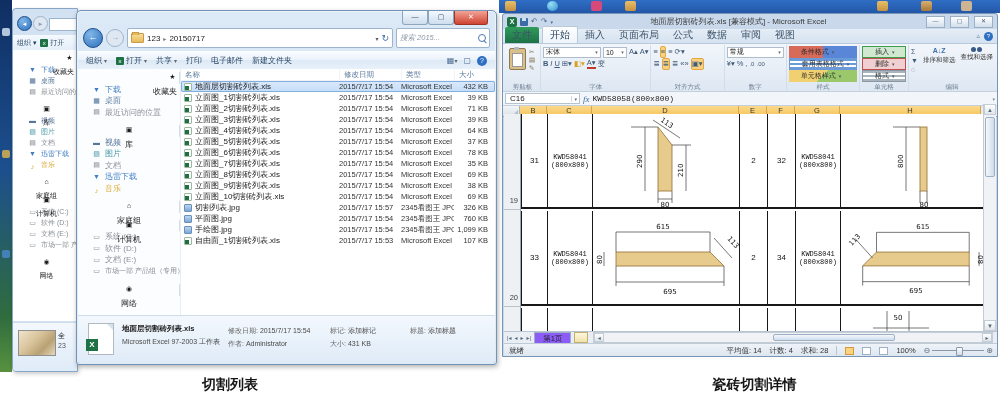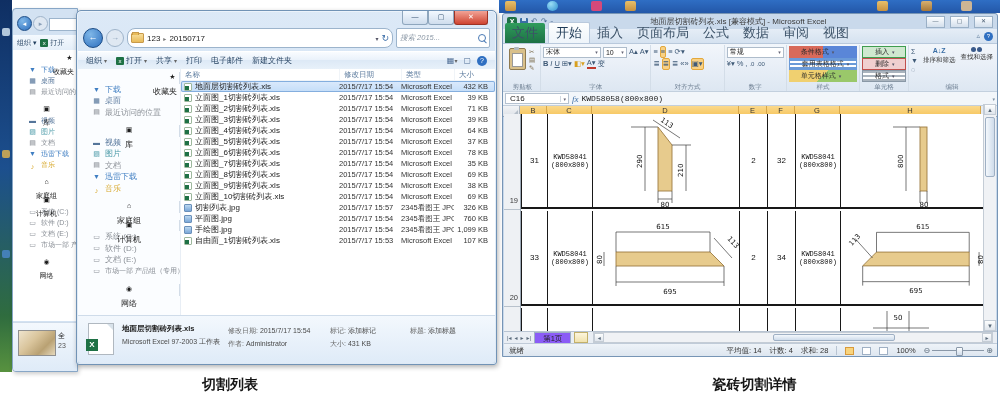--- a/index.html
+++ b/index.html
@@ -51,21 +51,21 @@
       box-shadow:inset 0 0 0 1px rgba(255,255,255,.45),1px 2px 5px rgba(0,0,0,.3);}
   .caps{position:absolute;top:0;right:8px;display:flex;}
   .cbtn{width:24px;height:13px;border:1px solid #8ea6bd;border-top:none;border-radius:0 0 3px 3px;
         background:linear-gradient(#f3f9ff,#cfdded);font-size:7px;line-height:12px;text-align:center;color:#33506e;cursor:default;}
   .cbtn.close{width:32px;background:linear-gradient(#f2a396,#cf4431);color:#fff;border-color:#9c3325;}
   .addr{position:absolute;left:6px;top:16px;right:6px;height:22px;display:flex;align-items:center;gap:3px;}
   .circ{border-radius:50%;text-align:center;flex:0 0 auto;}
   .back{width:18px;height:18px;background:radial-gradient(circle at 35% 30%,#7fb7e8,#2e6fbe);
         border:1px solid #1b4c86;color:#fff;font-size:9px;line-height:17px;font-weight:bold;}
   .fwd{width:16px;height:16px;background:#dfe8f2;border:1px solid #9fb4ca;color:#8aa0b8;font-size:8px;line-height:15px;}
-  .abox{flex:1;height:18px;background:#fff;border:1px solid #9cb4cc;border-radius:8px;display:flex;align-items:center;padding:0 3px;gap:3px;min-width:0;}
+  .abox{flex:1;height:18px;background:#fff;border:1px solid #9cb4cc;border-radius:2px;display:flex;align-items:center;padding:0 3px;gap:3px;min-width:0;}
   .foldico{width:11px;height:8px;background:linear-gradient(#f7dd9a,#e8bb5a);border:1px solid #c89а4a;border:1px solid #c89a4a;border-radius:1px;position:relative;flex:0 0 auto;}
   .foldico::before{content:"";position:absolute;left:0;top:-2px;width:5px;height:2px;background:#e8bb5a;border:1px solid #c89a4a;border-bottom:none;}
   .crumb{font-size:8px;color:#222;white-space:nowrap;}
   .csep{font-size:6px;color:#777;}
   .adrop{margin-left:auto;font-size:6px;color:#556;}
   .refresh{font-size:9px;color:#3a6da8;}
   .sbox{width:86px;height:18px;background:#fff;border:1px solid #9cb4cc;border-radius:2px;display:flex;align-items:center;padding:0 3px;flex:0 0 auto;}
   .sph{font-size:7.5px;font-style:italic;color:#8a97a5;white-space:nowrap;overflow:hidden;flex:1;}
   .mag{width:6px;height:6px;border:1.4px solid #4a7ab5;border-radius:50%;position:relative;flex:0 0 auto;}
   .mag::after{content:"";position:absolute;left:5px;top:5px;width:4px;height:1.4px;background:#4a7ab5;transform:rotate(45deg);transform-origin:0 0;}
@@ -116,21 +116,21 @@
   .xlogo{width:10px;height:10px;background:#1e7145;border-radius:2px;color:#fff;font-size:7px;line-height:10px;text-align:center;font-weight:bold;}
   .qat{font-size:8px;color:#4a6a92;line-height:10px;cursor:default;}
   .savei{width:8px;height:8px;background:#3a6ea5;border-radius:1px;position:relative;}
   .savei::after{content:"";position:absolute;left:2px;top:0;width:4px;height:3px;background:#cfe0f0;}
   .xl-t{flex:1;text-align:center;font-size:8px;color:#3a3a3a;white-space:nowrap;overflow:hidden;}
   .wbtn{width:17px;height:10px;border:1px solid #9ab0c6;background:linear-gradient(#fdfeff,#d3dfec);
         font-size:6px;line-height:9px;text-align:center;color:#44586e;margin-left:2px;cursor:default;}
   .xl-tabs{height:14px;display:flex;align-items:flex-end;padding:0 2px;background:linear-gradient(#e5edf6,#d5e2f0);
            border-bottom:1px solid #b9c9dc;position:relative;}
   .ftab{background:linear-gradient(#2f9c5c,#1e7145);color:#fff;padding:1px 9px;font-size:8px;border-radius:2px 2px 0 0;margin-right:3px;cursor:default;}
-  .rtab{padding:1px 7px;font-size:13px;color:#3c5268;cursor:default;white-space:nowrap;}
+  .rtab{padding:1px 7px;font-size:10px;color:#3c5268;cursor:default;white-space:nowrap;}
   .rtab.active{background:linear-gradient(#fdfefe,#eef4fa);border:1px solid #b9c9dc;border-bottom:none;border-radius:2px 2px 0 0;color:#1f3b57;}
   .tabr{position:absolute;right:4px;bottom:2px;display:flex;gap:4px;font-size:7px;color:#6b86a3;}
   .qhelp{width:9px;height:9px;border-radius:50%;background:#2f6fc1;color:#fff;font-size:6px;line-height:9px;text-align:center;}
   .xl-ribbon{height:48px;background:linear-gradient(#f2f6fb,#e6edf6 60%,#dde7f2);border-bottom:1px solid #c3d0de;
              display:flex;padding:1px 2px 0 2px;box-sizing:border-box;}
   .grp{position:relative;border-right:1px solid #d3dde8;display:flex;flex-direction:column;padding:1px 2px 0 2px;box-sizing:border-box;}
   .glabel{margin-top:auto;text-align:center;font-size:6.5px;color:#6e7f92;height:8px;line-height:8px;white-space:nowrap;overflow:hidden;}
   .rrow{display:flex;align-items:center;gap:2px;height:12px;}
   .combo{height:9px;border:1px solid #aebccb;background:#fff;font-size:7px;display:flex;align-items:center;padding:0 2px;color:#222;box-sizing:content-box;}
   .combo .dd{margin-left:auto;font-size:5px;color:#667;}
@@ -146,21 +146,21 @@
   .i-cf{background:linear-gradient(90deg,#d86a5a 50%,#5a86d8 50%);}
   .i-tbl{background:repeating-linear-gradient(0deg,#6a9ad8 0 2px,#fff 2px 4px);border:1px solid #6a9ad8;box-sizing:border-box;}
   .i-cs{background:linear-gradient(135deg,#f0d070 50%,#9ac86a 50%);}
   .i-ins{background:#cfe8cf;border:1px solid #3f9d4f;box-sizing:border-box;}
   .i-del{background:#f0d0d0;border:1px solid #c0504d;box-sizing:border-box;}
   .i-fmt{background:repeating-linear-gradient(0deg,#aab4be 0 2px,#fff 2px 4px);border:1px solid #8a98a6;box-sizing:border-box;}
   .editbtn{display:flex;flex-direction:column;align-items:center;font-size:6.5px;color:#2a2a2a;gap:1px;cursor:default;white-space:nowrap;}
   .az{font-size:7px;color:#3a6ea5;font-weight:bold;line-height:8px;}
   .bino{display:flex;gap:1px;} .bino i{width:5px;height:5px;border-radius:50%;background:#3a5a8a;}
   .xl-fx{height:13px;background:#f2f6fa;border-bottom:1px solid #c3cfdc;display:flex;align-items:center;padding:0 2px;gap:3px;}
-  .nbox{width:64px;height:11px;background:#fff;border:1px solid #b5c2d0;display:flex;align-items:center;font-size:8px;color:#222;padding-left:4px;box-sizing:border-box;}
+  .nbox{width:75px;height:11px;background:#fff;border:1px solid #b5c2d0;display:flex;align-items:center;font-size:8px;color:#222;padding-left:4px;box-sizing:border-box;}
   .nbox .dd{margin-left:auto;border-left:1px solid #d0d8e0;font-size:5px;color:#667;padding:0 2px;}
   .fxi{font-family:"Liberation Serif","DejaVu Serif",serif;font-style:italic;font-size:9px;color:#3c6ea5;}
   .fml{font-size:8px;color:#222;}
   .xl-ch{height:10px;display:flex;border-bottom:1px solid #98a7b8;background:#e7ebf0;}
   .corner{width:16px;flex:0 0 16px;background:linear-gradient(#f2f4f6,#dde2e8);border-right:1px solid #aab4be;position:relative;}
   .corner::after{content:"";position:absolute;right:1px;bottom:1px;border-left:5px solid transparent;border-bottom:5px solid #b4bec8;}
   .chd{background:linear-gradient(#fbd98c,#f6c55d);border-right:1px solid #d7a74a;font-size:7.5px;color:#333;
        text-align:center;line-height:10px;box-sizing:border-box;cursor:default;}
   .chfill{flex:1;background:#e7ebf0;}
   .xl-sheet{position:absolute;left:1px;top:100px;width:481px;height:217px;background:#fff;display:flex;overflow:hidden;}

